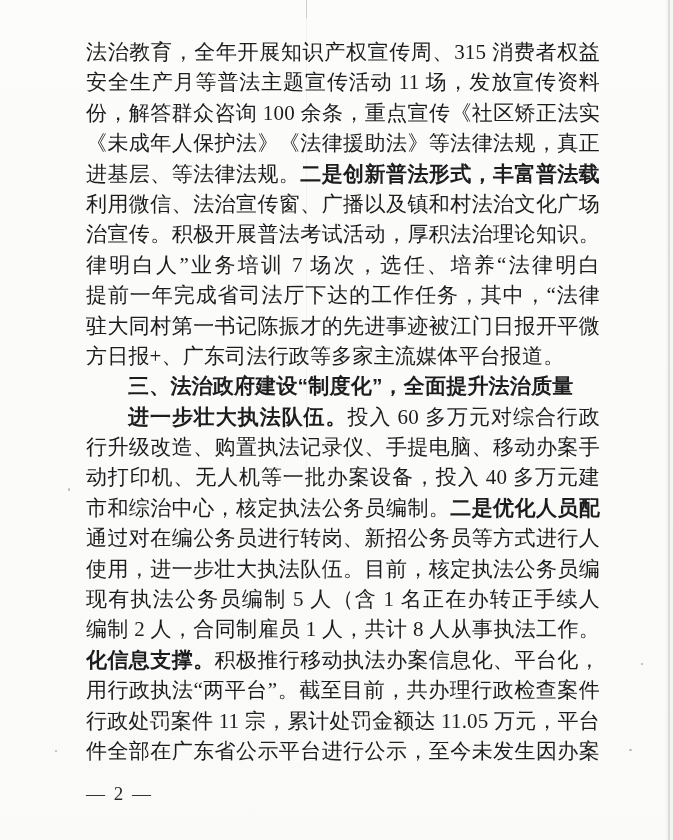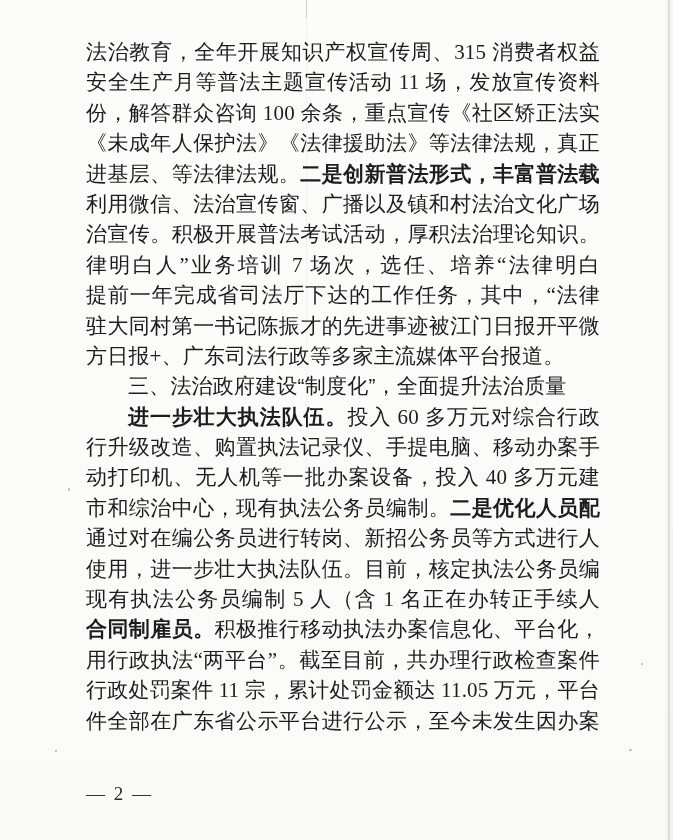--- a/index.html
+++ b/index.html
@@ -37,21 +37,21 @@
   }
   .line.nojustify {
     text-align: center;
     text-align-last: left;
   }
   .line.indent {
     text-indent: 42px;
   }
   .line.heading .seg {
     font-family: "Liberation Sans", "DejaVu Sans", sans-serif;
-    font-weight: 400;
+    font-weight: 700;
   }
   .seg.b {
     font-family: "Liberation Sans", "DejaVu Sans", sans-serif;
     font-weight: 700;
   }
   .footer {
     position: absolute;
     left: 86px;
     top: 783px;
     font-family: "Liberation Serif", "DejaVu Serif", serif;
@@ -111,25 +111,26 @@
       <div class="line"><span class="seg">利用微信、法治宣传窗、广播以及镇和村法治文化广场进行法</span></div>
       <div class="line"><span class="seg">治宣传。积极开展普法考试活动，厚积法治理论知识。举办“法</span></div>
       <div class="line"><span class="seg">律明白人”业务培训 7 场次，选任、培养“法律明白人”36 人，</span></div>
       <div class="line"><span class="seg">提前一年完成省司法厅下达的工作任务，其中，“法律明白人”、</span></div>
       <div class="line"><span class="seg">驻大同村第一书记陈振才的先进事迹被江门日报开平微事、南</span></div>
       <div class="line nojustify"><span class="seg">方日报+、广东司法行政等多家主流媒体平台报道。</span></div>
       <div class="line nojustify indent heading"><span class="seg b">三、法治政府建设“制度化”，全面提升法治质量</span></div>
       <div class="line indent"><span class="seg b">进一步壮大执法队伍。</span><span class="seg">投入 60 多万元对综合行政执法大楼进</span></div>
       <div class="line"><span class="seg">行升级改造、购置执法记录仪、手提电脑、移动办案手机、移</span></div>
       <div class="line"><span class="seg">动打印机、无人机等一批办案设备，投入 40 多万元建设信访超</span></div>
-      <div class="line"><span class="seg">市和综治中心，现有执法公务员编制。</span><span class="seg b">二是优化人员配置。</span></div>
+      <div class="line"><span class="seg">市和综治中心，核定执法公务员编制。</span><span class="seg b">二是优化人员配置。</span></div>
       <div class="line"><span class="seg">通过对在编公务员进行转岗、新招公务员等方式进行人员调剂</span></div>
       <div class="line"><span class="seg">使用，进一步壮大执法队伍。目前，核定执法公务员编制 6 人，</span></div>
       <div class="line"><span class="seg">现有执法公务员编制 5 人（含 1 名正在办转正手续人员），事业</span></div>
-      <div class="line"><span class="seg b">合同制雇员。</span><span class="seg">积极推行移动执法办案信息化、平台化，坚持运</span></div>
+      <div class="line"><span class="seg">编制 2 人，合同制雇员 1 人，共计 8 人从事执法工作。</span></div>
+      <div class="line"><span class="seg b">化信息支撑。</span><span class="seg">积极推行移动执法办案信息化、平台化，坚持运</span></div>
       <div class="line"><span class="seg">用行政执法“两平台”。截至目前，共办理行政检查案件 394 宗、</span></div>
       <div class="line"><span class="seg">行政处罚案件 11 宗，累计处罚金额达 11.05 万元，平台办理案</span></div>
       <div class="line"><span class="seg">件全部在广东省公示平台进行公示，至今未发生因办案而引起</span></div>
     </div>
   <div class="footer">— 2 —</div>
   <div class="edge-right-band"></div>
   <div class="edge-right-line"></div>
   <div class="fold-mark-top"></div>
   <div class="fold-mark-long"></div>
   <div class="speck s1"></div>

